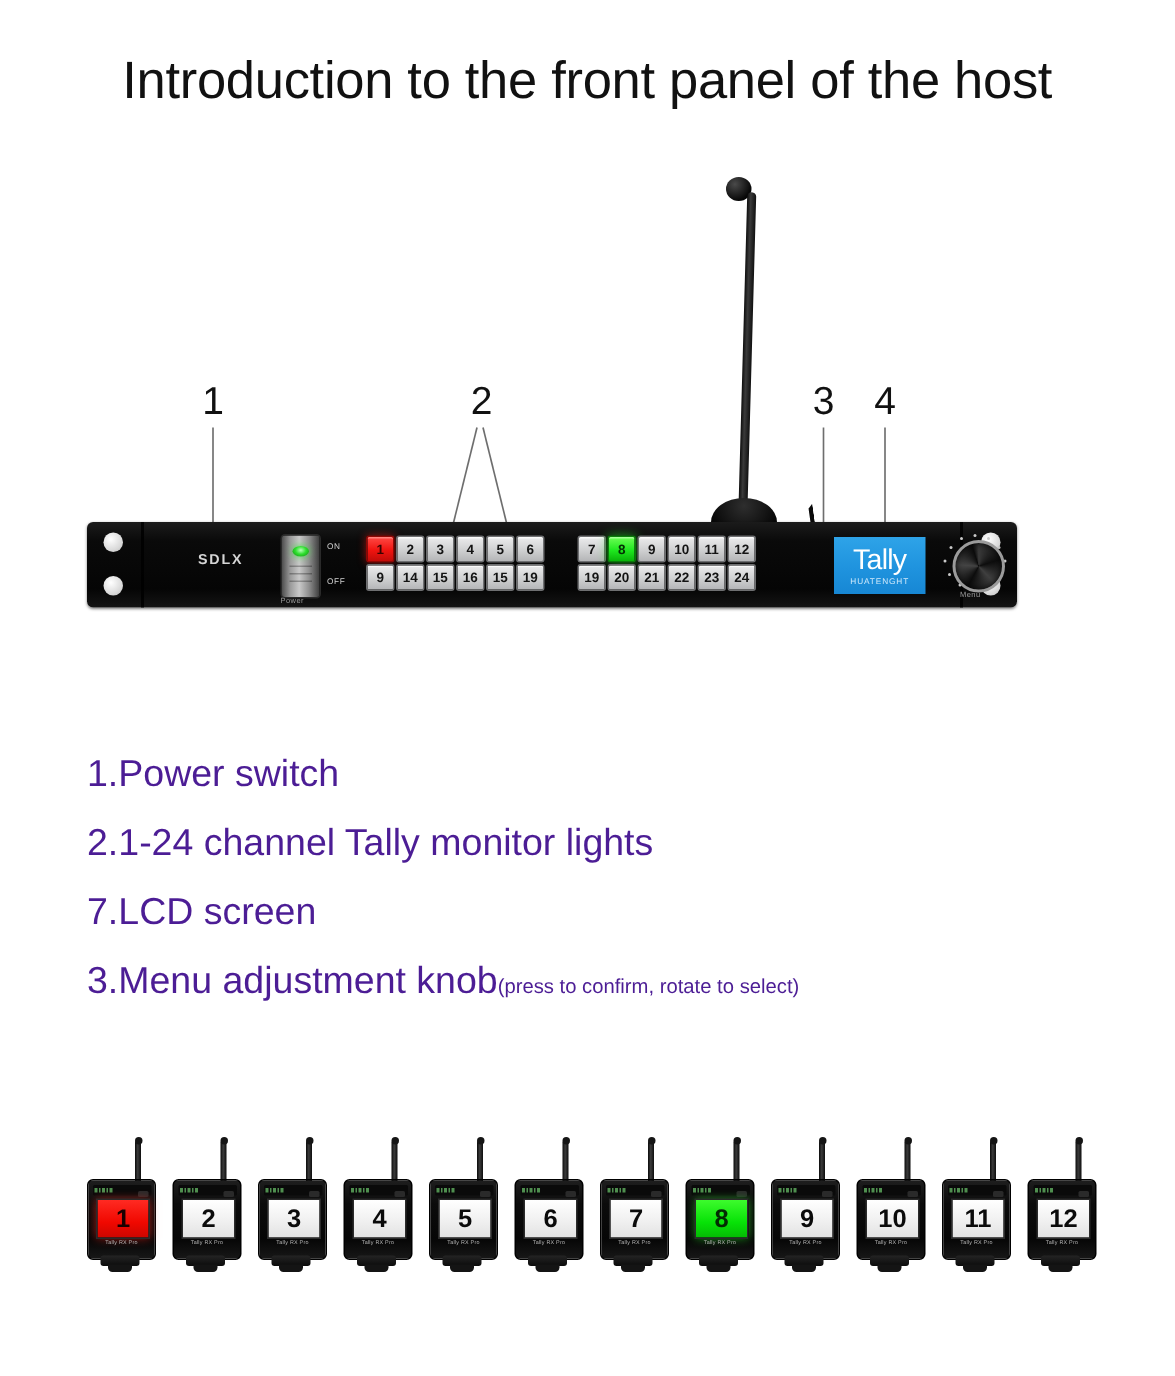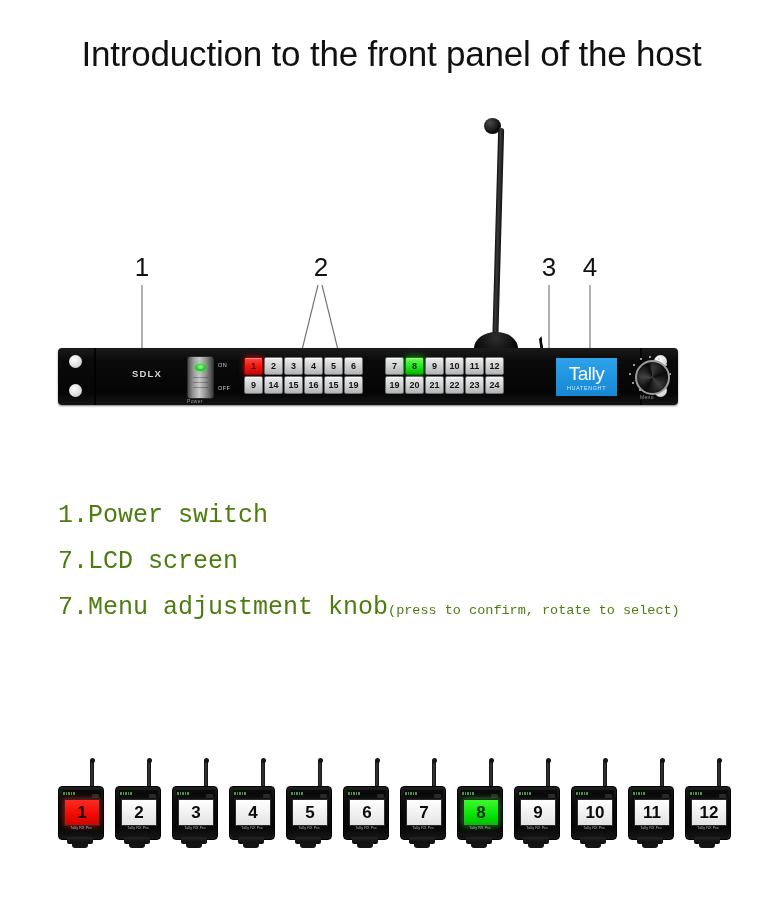--- a/index.html
+++ b/index.html
@@ -139,21 +139,21 @@
     background:
       conic-gradient(from 0deg,#3a3a3a,#0d0d0d 20%,#3f3f3f 38%,#0c0c0c 58%,#444 76%,#0b0b0b 95%,#3a3a3a),
       radial-gradient(circle at 36% 30%,#555,#000 72%);
     border:2px solid #9b9b9b;
     box-shadow:inset 0 0 5px rgba(0,0,0,.9);
   }
   .knob-lbl{position:absolute;left:12px;top:38px;font-size:5px;color:#9c9c9c;letter-spacing:.3px;}
 
   
   .desc{position:absolute;left:58px;top:500px;width:700px;}
-  .d-main{font-size:25px;color:#4d7c0f;font-weight:400;line-height:1.28;font-family:Liberation Mono, monospace;}
+  .d-main{font-size:25px;color:#4c1d95;font-weight:400;line-height:1.28;}
   .d-main .sub-inline{font-size:13.5px;}
   .d-note{font-size:13px;color:#111;line-height:1.3;margin-top:2px;}
   .d-row{margin-bottom:14px;}
 
   
   .devices{position:absolute;left:56px;top:760px;width:680px;height:100px;}
   .dev{position:absolute;width:48px;height:92px;}
   .dev-ant{
     position:absolute;top:0;width:4px;height:32px;border-radius:2px;
     background:linear-gradient(90deg,#0a0a0a,#3b3b3b 45%,#0d0d0d);
@@ -305,26 +305,27 @@
       <div class="knob-lbl">Menu</div>
     </div>
   </div>
 </div>
 
 <div class="desc">
   <div class="d-row">
     <div class="d-main">1.Power switch</div>
   </div>
   <div class="d-row">
+    <div class="d-main">2.1-24 channel Tally monitor lights</div>
   </div>
   <div class="d-row">
     <div class="d-main">7.LCD screen</div>
   </div>
   <div class="d-row">
-    <div class="d-main"><span>7.Menu adjustment knob</span><span class="sub-inline">(press to confirm, rotate to select)</span></div>
+    <div class="d-main"><span>3.Menu adjustment knob</span><span class="sub-inline">(press to confirm, rotate to select)</span></div>
   </div>
 </div>
 
 <div class="devices">
 
   <div class="dev" style="left:0px">
     <div class="dev-ant" style="left:34px">
         <div class="dev-ant-tip" style="left:-0.5px"></div>
       </div>
     <div class="dev-body">

